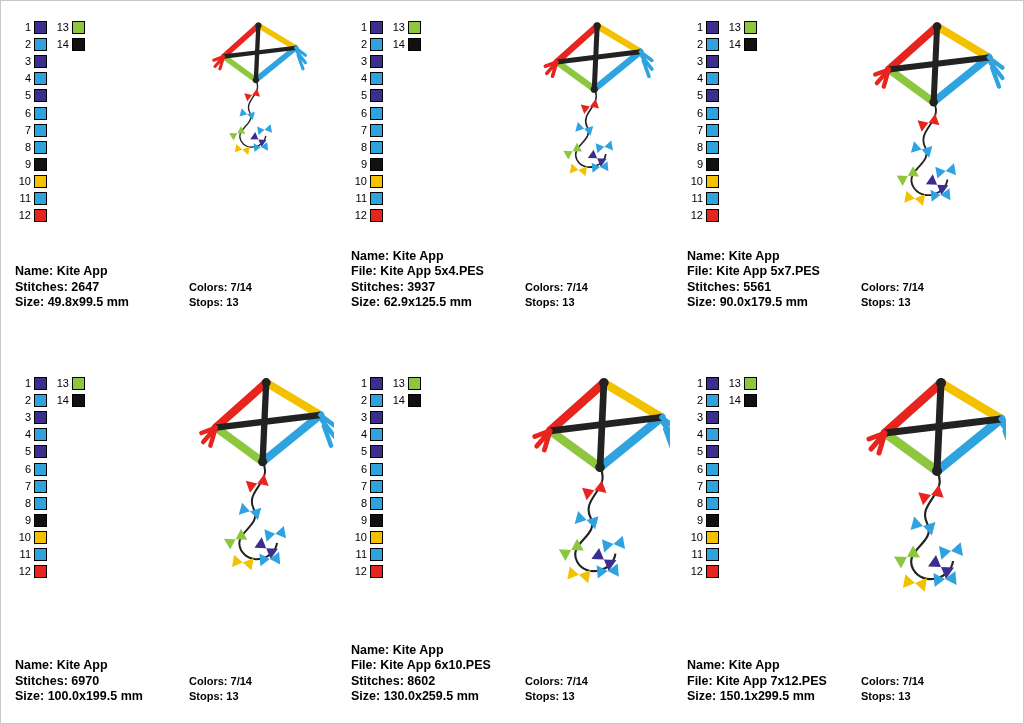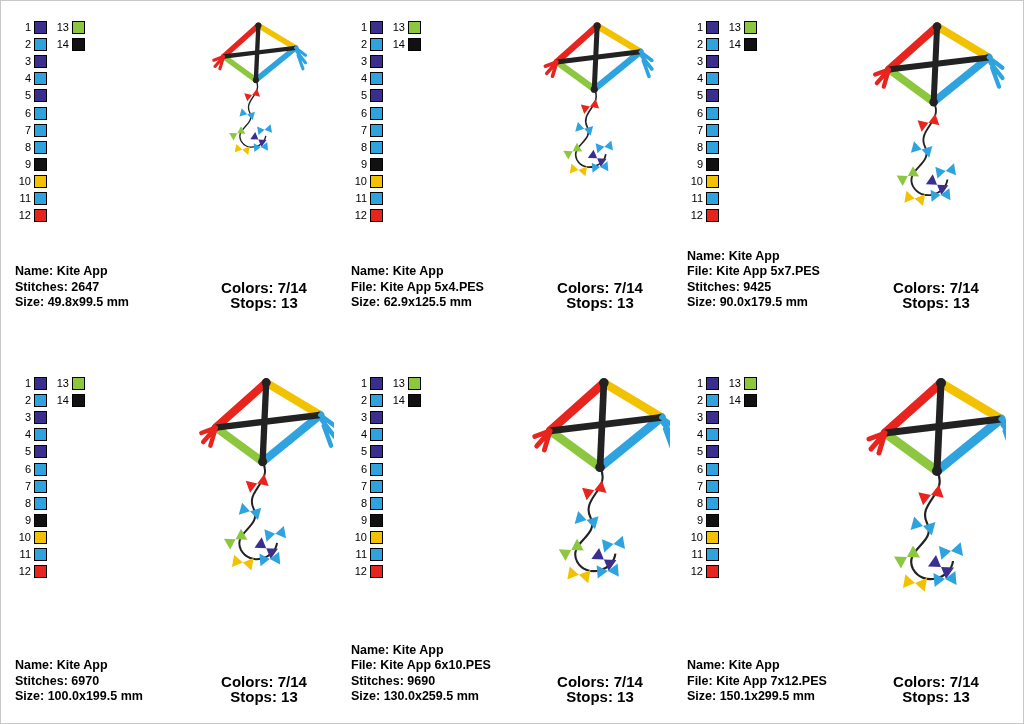--- a/index.html
+++ b/index.html
@@ -88,22 +88,22 @@
     font-size: 12.5px;
     font-weight: bold;
     line-height: 15.6px;
   }
   .info .line { white-space: nowrap; }
   .info-right {
     position: absolute;
     right: 6px;
     bottom: 52px;
     width: 150px;
-    text-align: center;
-    font-size: 15px;
+    text-align: left;
+    font-size: 11px;
     font-weight: bold;
     line-height: 15.6px;
   }
   .r2 .info, .r2 .info-right { bottom: 14px; }
 </style>
 </head>
 <body>
 
 <div class="sheet">
   <div class="grid">
@@ -327,20 +327,21 @@
                   <path d="M-11,-7 L0,0 L-11,7 Z" fill="#2ea3e0"></path>
                   <path d="M11,-7 L0,0 L11,7 Z" fill="#2ea3e0"></path>
                 </g>
           </g>
           </g>
         </svg>
       </div>
       <div class="info">
         <div class="line"><span>Name:</span> <span>Kite App</span></div>
         <div class="line"><span>File:</span> <span>Kite App 5x4.PES</span></div>
+        <div class="line"><span>Stitches:</span> <span>3937</span></div>
         <div class="line"><span>Size:</span> <span>62.9x125.5 mm</span></div>
       </div>
       <div class="info-right">
         <div class="line">&nbsp;</div>
         <div class="line">&nbsp;</div>
         <div class="line"><span>Colors:</span> <span>7/14</span></div>
         <div class="line"><span>Stops:</span> <span>13</span></div>
       </div>
     </div>
 
@@ -443,21 +444,21 @@
                   <path d="M-11,-7 L0,0 L-11,7 Z" fill="#2ea3e0"></path>
                   <path d="M11,-7 L0,0 L11,7 Z" fill="#2ea3e0"></path>
                 </g>
           </g>
           </g>
         </svg>
       </div>
       <div class="info">
         <div class="line"><span>Name:</span> <span>Kite App</span></div>
         <div class="line"><span>File:</span> <span>Kite App 5x7.PES</span></div>
-        <div class="line"><span>Stitches:</span> <span>9425</span></div>
+        <div class="line"><span>Stitches:</span> <span>5561</span></div>
         <div class="line"><span>Size:</span> <span>90.0x179.5 mm</span></div>
       </div>
       <div class="info-right">
         <div class="line">&nbsp;</div>
         <div class="line">&nbsp;</div>
         <div class="line"><span>Colors:</span> <span>7/14</span></div>
         <div class="line"><span>Stops:</span> <span>13</span></div>
       </div>
     </div>
 
@@ -676,21 +677,21 @@
                   <path d="M-11,-7 L0,0 L-11,7 Z" fill="#2ea3e0"></path>
                   <path d="M11,-7 L0,0 L11,7 Z" fill="#2ea3e0"></path>
                 </g>
           </g>
           </g>
         </svg>
       </div>
       <div class="info">
         <div class="line"><span>Name:</span> <span>Kite App</span></div>
         <div class="line"><span>File:</span> <span>Kite App 6x10.PES</span></div>
-        <div class="line"><span>Stitches:</span> <span>9690</span></div>
+        <div class="line"><span>Stitches:</span> <span>8602</span></div>
         <div class="line"><span>Size:</span> <span>130.0x259.5 mm</span></div>
       </div>
       <div class="info-right">
         <div class="line">&nbsp;</div>
         <div class="line">&nbsp;</div>
         <div class="line"><span>Colors:</span> <span>7/14</span></div>
         <div class="line"><span>Stops:</span> <span>13</span></div>
       </div>
     </div>
 

